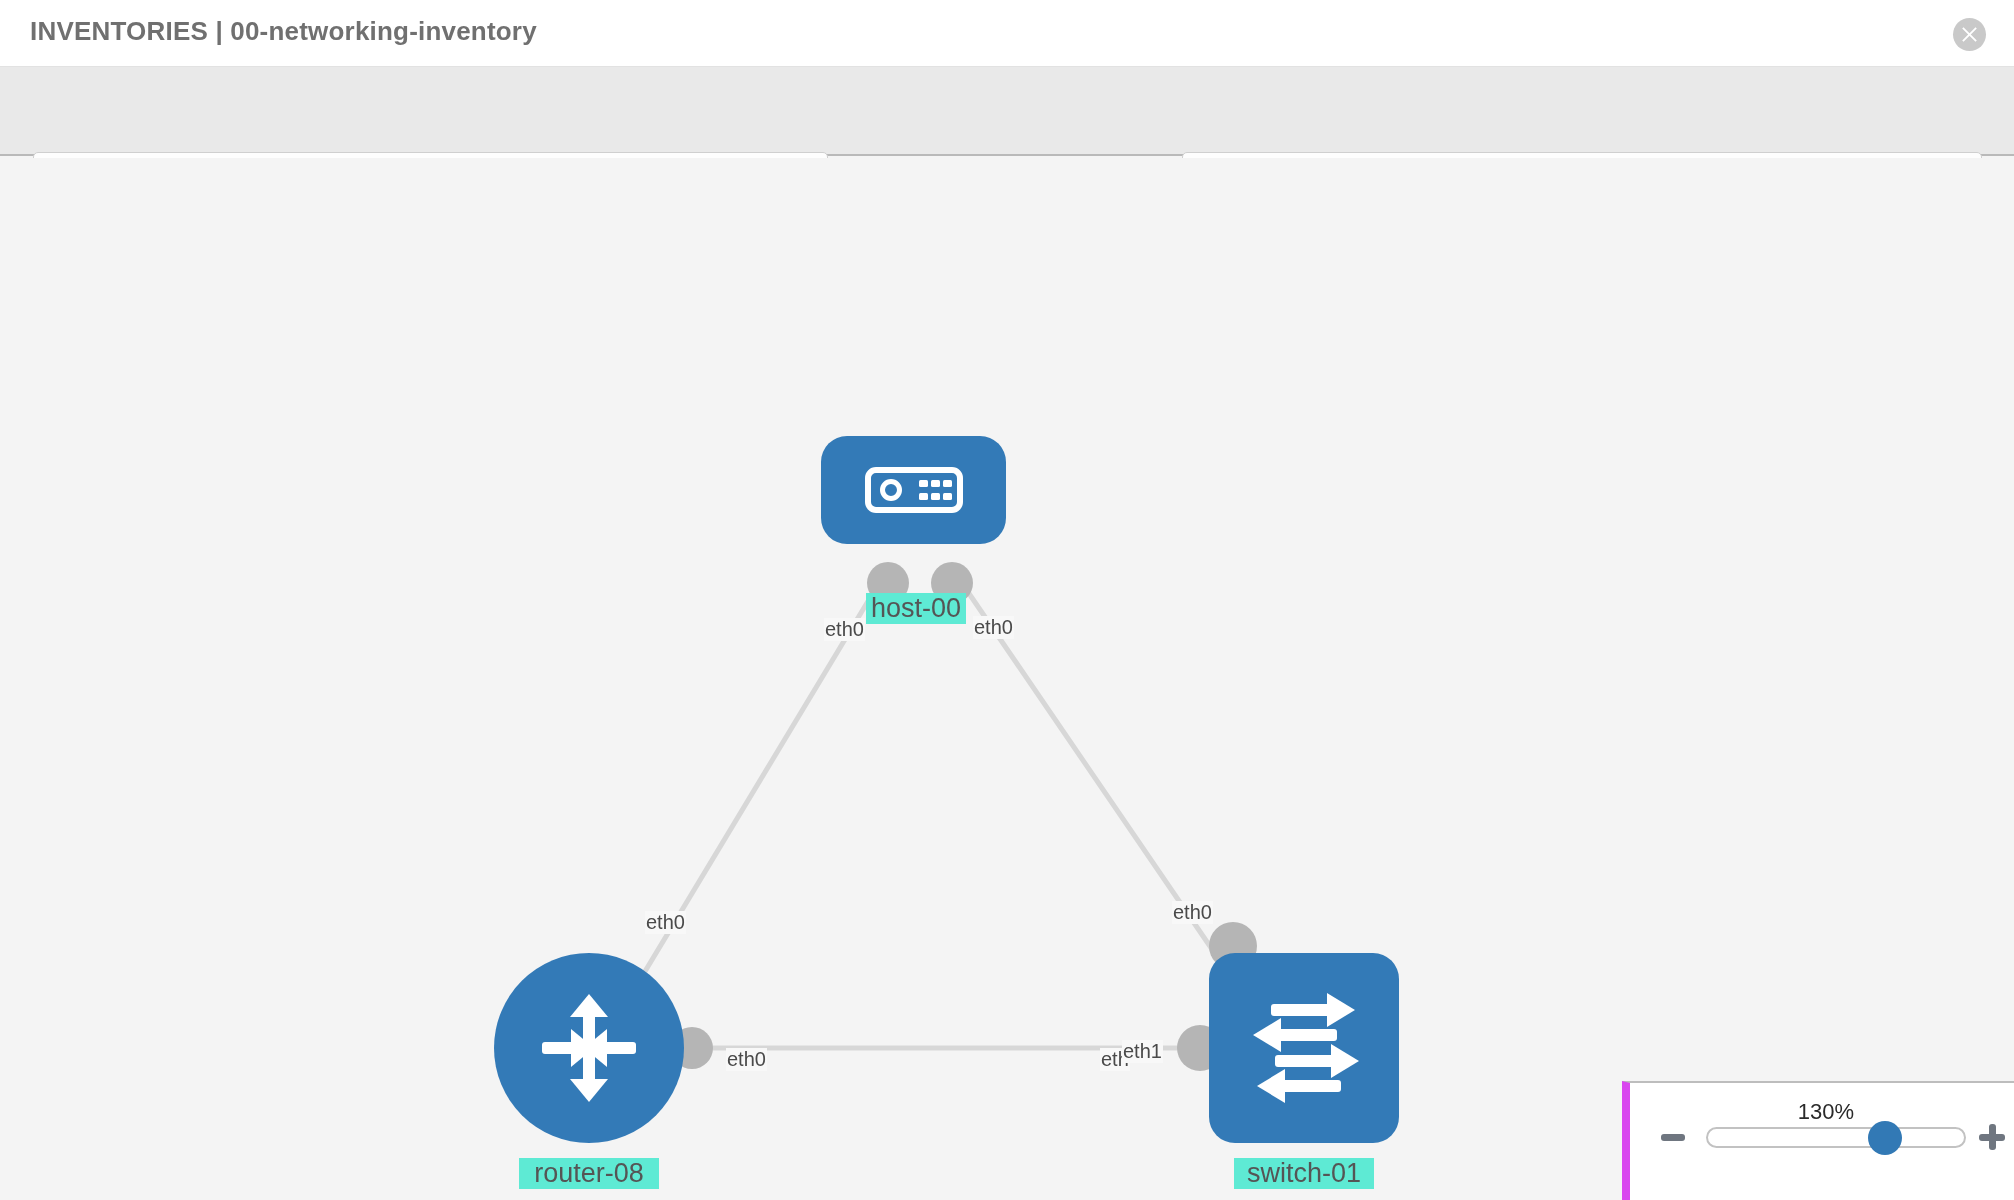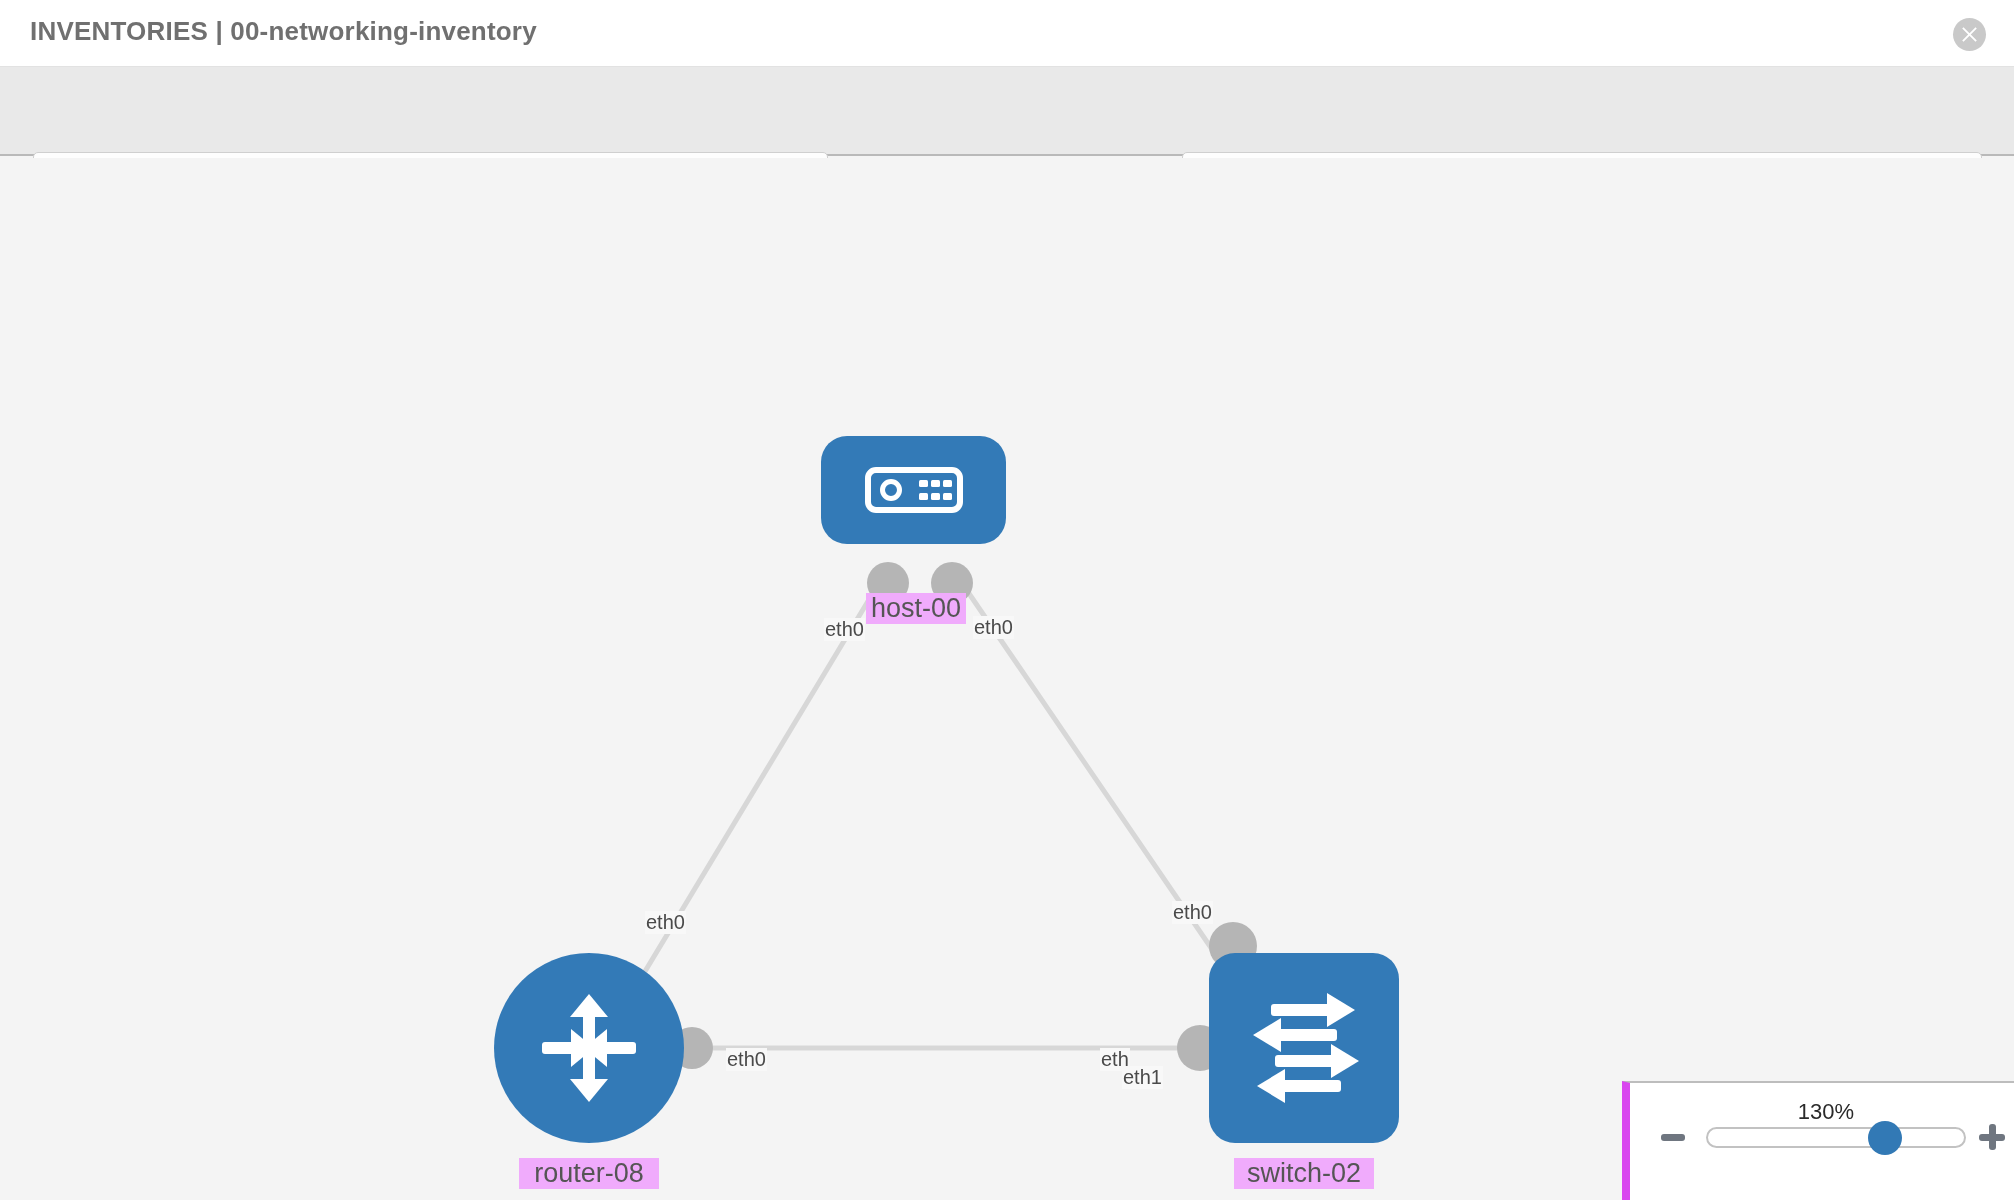--- a/index.html
+++ b/index.html
@@ -82,21 +82,21 @@
     background: #337ab7;
     display: flex; align-items: center; justify-content: center;
     cursor: pointer;
   }
   .node.square { border-radius: 26px; }
   .node.circle { border-radius: 50%; }
 
   .node-label {
     position: absolute;
     font-size: 27px; color: #555555;
-    background: #f0abfc;
+    background: #5eead4;
     white-space: nowrap;
     text-align: center;
     pointer-events: none;
   }
   .port-label {
     position: absolute;
     font-size: 20px; color: #4a4a4a;
     background: #f8f8f8;
     white-space: nowrap;
     pointer-events: none;
@@ -255,29 +255,29 @@
           <path d="M10 46 L38 29 L38 63 Z"></path>
 
           <rect x="32" y="66" width="62" height="12" rx="3"></rect>
           <path d="M116 72 L88 55 L88 89 Z"></path>
 
           <rect x="36" y="91" width="62" height="12" rx="3"></rect>
           <path d="M14 97 L42 80 L42 114 Z"></path>
         </g>
       </svg>
     </div>
-    <div class="node-label" style="left:1234px; top:1000px; width:140px;">switch-02</div>
+    <div class="node-label" style="left:1234px; top:1000px; width:140px;">switch-01</div>
 
     <div class="port-label" style="left:824px; top:440px;">eth0</div>
     <div class="port-label" style="left:973px; top:438px;">eth0</div>
     <div class="port-label" style="left:645px; top:733px;">eth0</div>
     <div class="port-label" style="left:1172px; top:723px;">eth0</div>
     <div class="port-label" style="left:726px; top:870px;">eth0</div>
     <div class="port-label" style="left:1100px; top:870px;">eth</div>
-    <div class="port-label" style="left:1122px; top:888px;">eth1</div>
+    <div class="port-label" style="left:1122px; top:862px;">eth1</div>
 
     <div class="zoom-widget" style="left:1622px; top:923px;">
       <div class="zoom-value">130%</div>
       <div class="zoom-minus"></div>
       <div class="zoom-track">
         <div class="zoom-thumb" style="left:160px;"></div>
       </div>
       <div class="zoom-plus"></div>
     </div>
 

